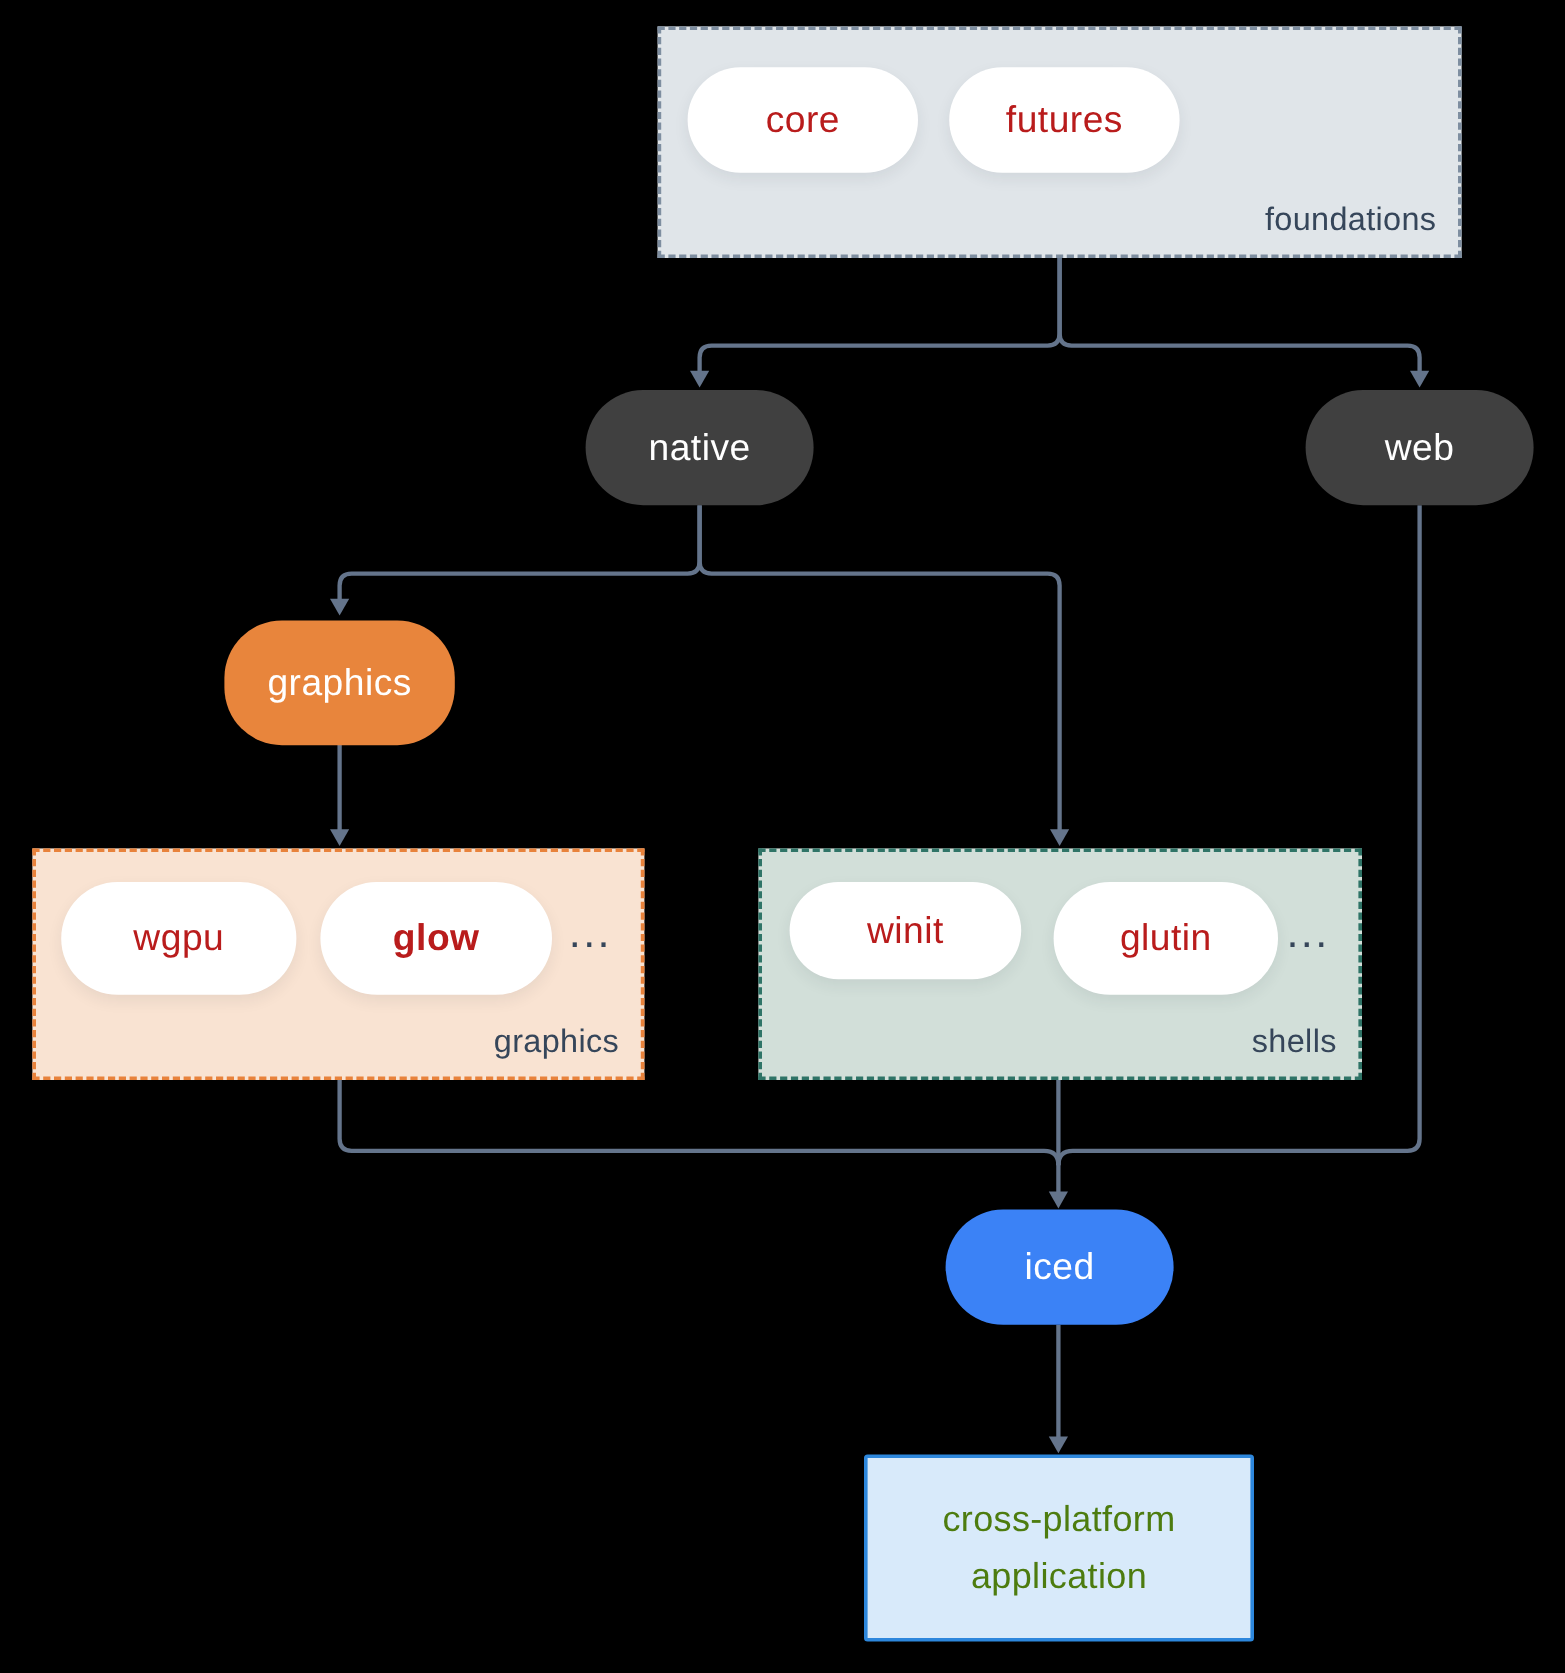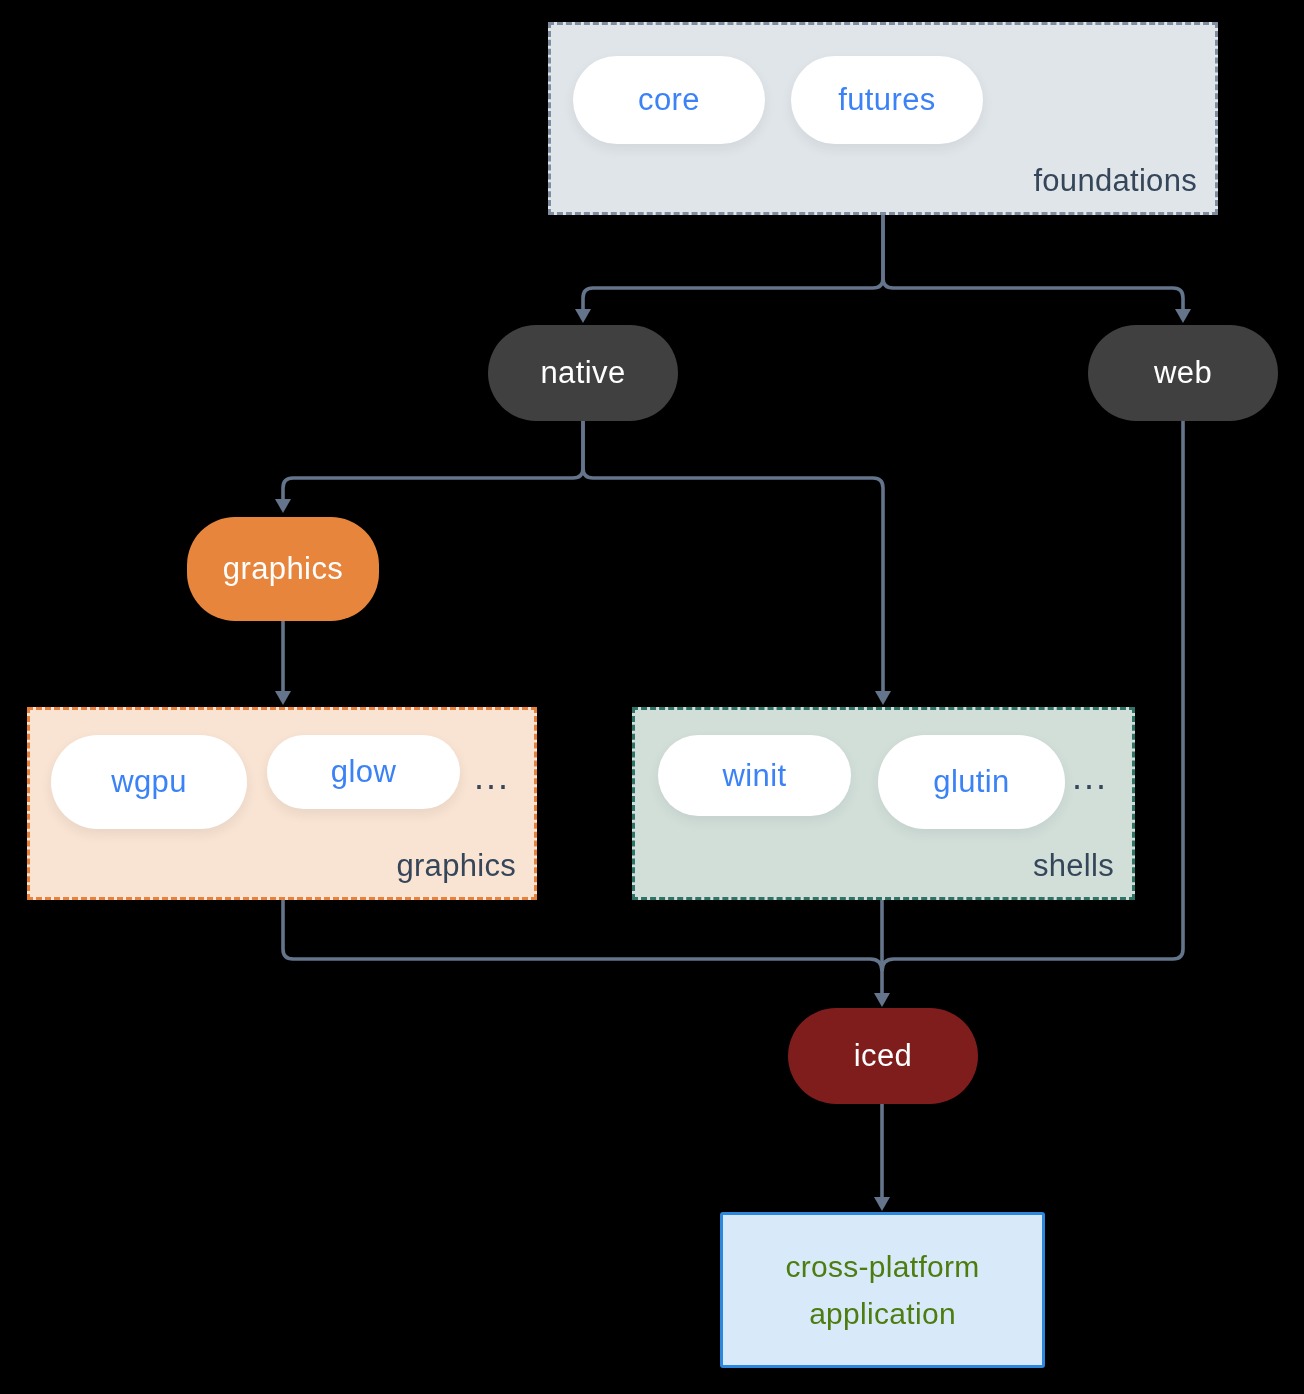--- a/index.html
+++ b/index.html
@@ -36,55 +36,55 @@
     border: 3px dashed #e8823b;
   }
   .group-shells {
     left: 632px; top: 707px; width: 503px; height: 193px;
     background: #d2dfd9;
     border: 3px dashed #2f7467;
   }
   .group-label {
     position: absolute;
     right: 18px; bottom: 13px;
-    font-size: 31px;
+    font-size: 27px;
     color: #36465a;
     letter-spacing: 0.3px;
   }
   
   .pill {
     position: absolute;
     display: flex;
     align-items: center;
     justify-content: center;
     font-size: 31px;
     letter-spacing: 0.4px;
     white-space: nowrap;
   }
   .pill-white {
     background: #ffffff;
-    color: #3b82f6;
+    color: #b91c1c;
     border-radius: 48px;
     box-shadow: 0 5px 12px rgba(40, 55, 70, 0.08);
   }
   .pill-node {
     border-radius: 48px;
     color: #ffffff;
   }
   .pill-purple { background: #404040; }
   .pill-orange { background: #e8853c; }
-  .pill-blue   { background: #7f1d1d; }
+  .pill-blue   { background: #3b82f6; }
 
   
   .p-core    { left: 22px;  top: 31px; width: 192px; height: 88px; }
   .p-futures { left: 240px; top: 31px; width: 192px; height: 88px; }
   .p-style   { left: 455px; top: 31px; width: 192px; height: 88px; }
   
   .p-wgpu { left: 21px;  top: 25px; width: 196px; height: 94px; }
-  .p-glow { left: 237px; top: 25px; width: 193px; height: 74px; }
+  .p-glow { left: 237px; top: 25px; width: 193px; height: 94px; font-weight: bold; }
   
   .p-winit  { left: 23px;  top: 25px; width: 193px; height: 81px; }
   .p-glutin { left: 243px; top: 25px; width: 187px; height: 94px; }
 
   .ellipsis {
     position: absolute;
     right: 24px; top: 46px;
     font-size: 36px;
     color: #36465a;
     letter-spacing: 2px;

